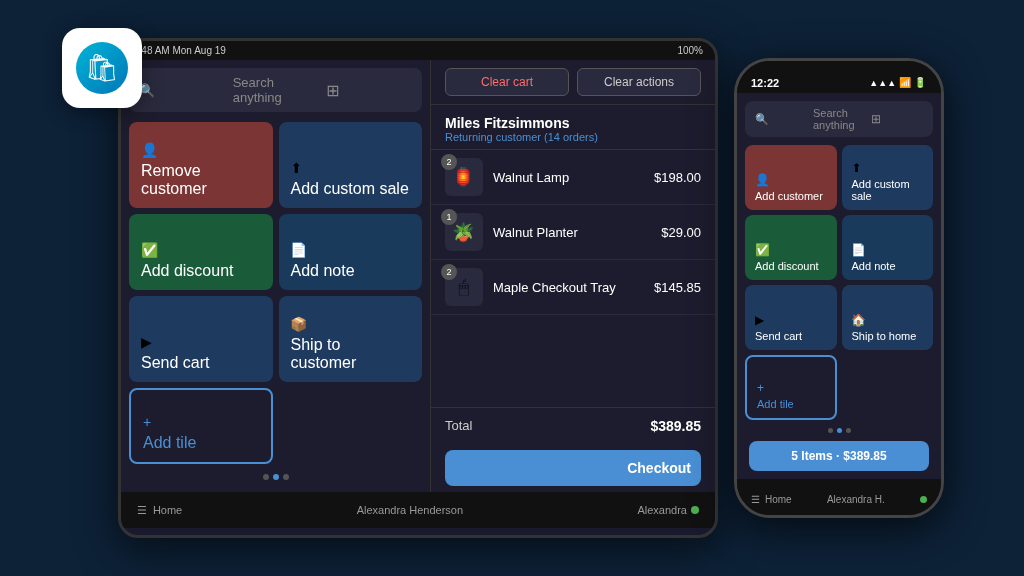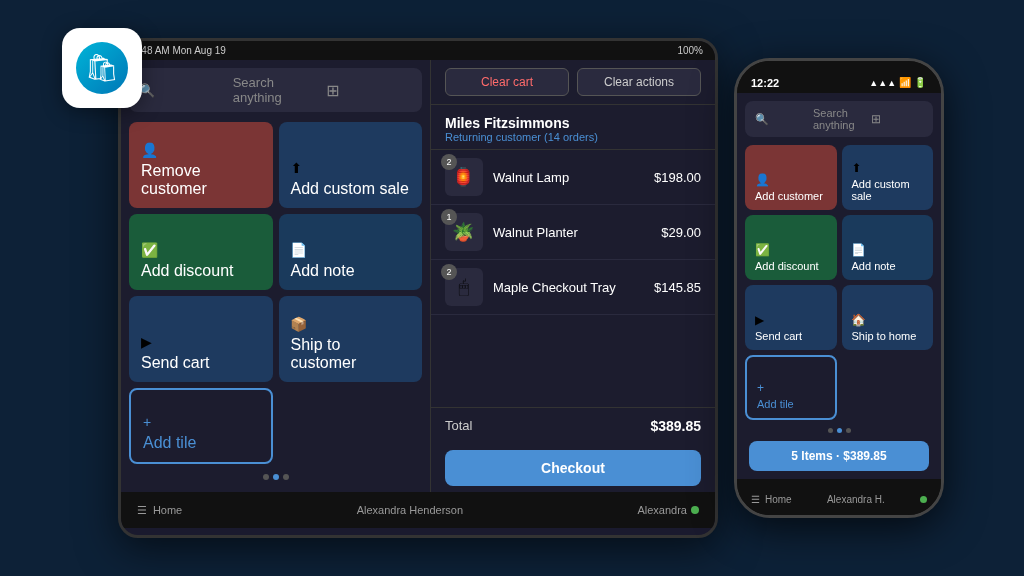--- a/index.html
+++ b/index.html
@@ -245,21 +245,21 @@
     .btn-checkout {
       margin: 6px 14px;
       background: #4a8fd4;
       color: white;
       border: none;
       border-radius: 8px;
       padding: 10px;
       font-size: 14px;
       font-weight: 600;
       cursor: pointer;
-      text-align: center;
+      text-align: right;
     }
 
     .tablet-bottom-bar {
       background: #111;
       height: 36px;
       display: flex;
       align-items: center;
       justify-content: space-between;
       padding: 0 16px;
       font-size: 11px;

